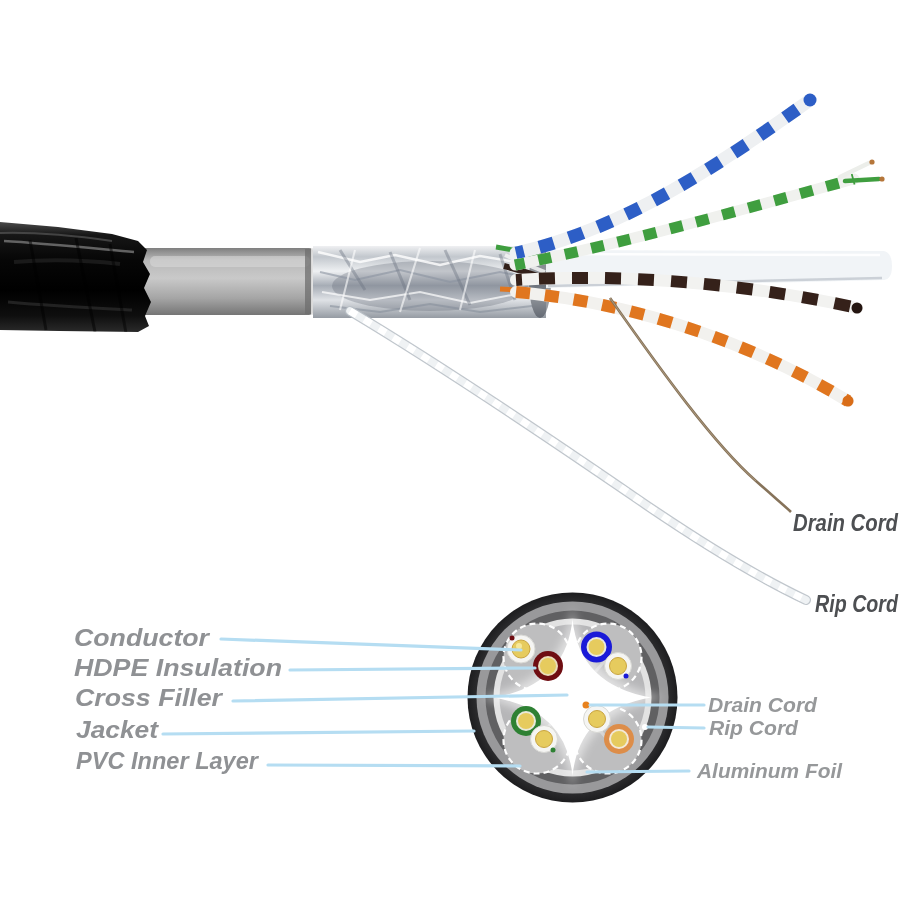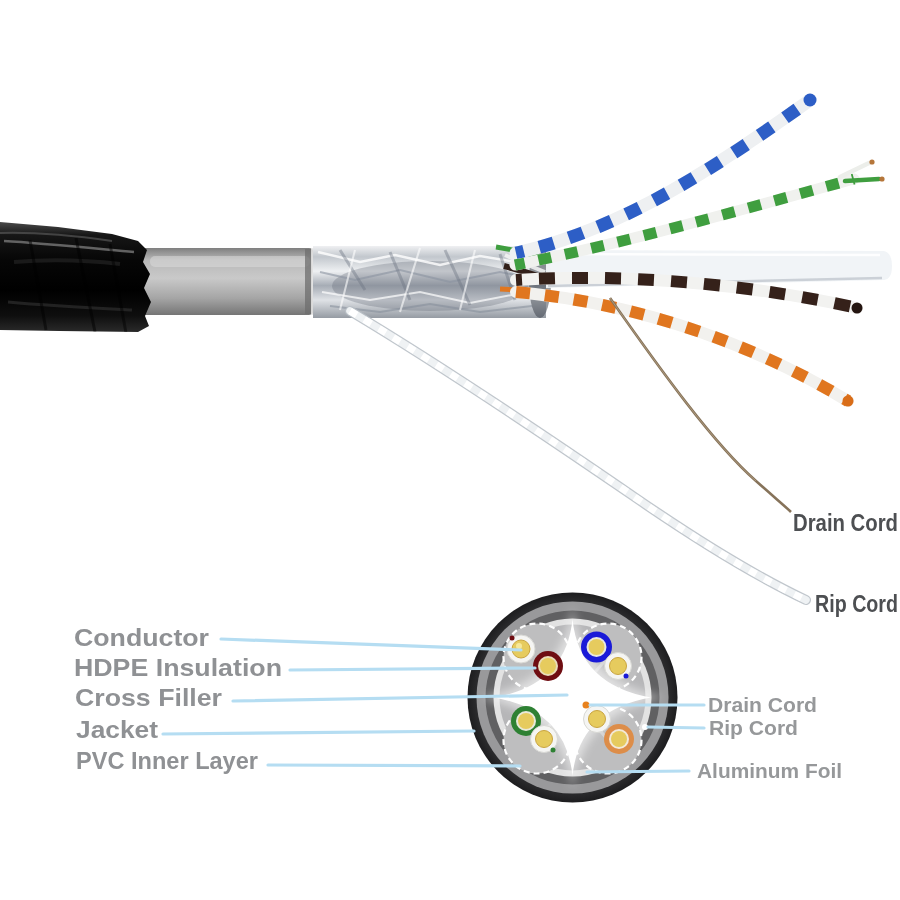--- a/index.html
+++ b/index.html
@@ -1,17 +1,17 @@
 <!DOCTYPE html>
 <html><head>
 <meta charset="utf-8">
 <style>
   html,body{margin:0;padding:0;background:#ffffff;}
   .stage{position:relative;width:900px;height:900px;background:#5eead4;overflow:hidden;
-         font-family:"Liberation Sans", sans-serif;}
+         font-family:"Liberation Sans", sans-serif;font-style:italic;}
   svg{display:block;}
   text{font-family:"Liberation Sans", sans-serif;font-weight:bold;}
 </style>
 </head>
 <body>
 
 <div class="stage">
 <svg width="900" height="900" viewBox="0 0 900 900" xmlns="http://www.w3.org/2000/svg">
   <defs>
     <linearGradient id="gj" x1="0" y1="0" x2="0" y2="1">

